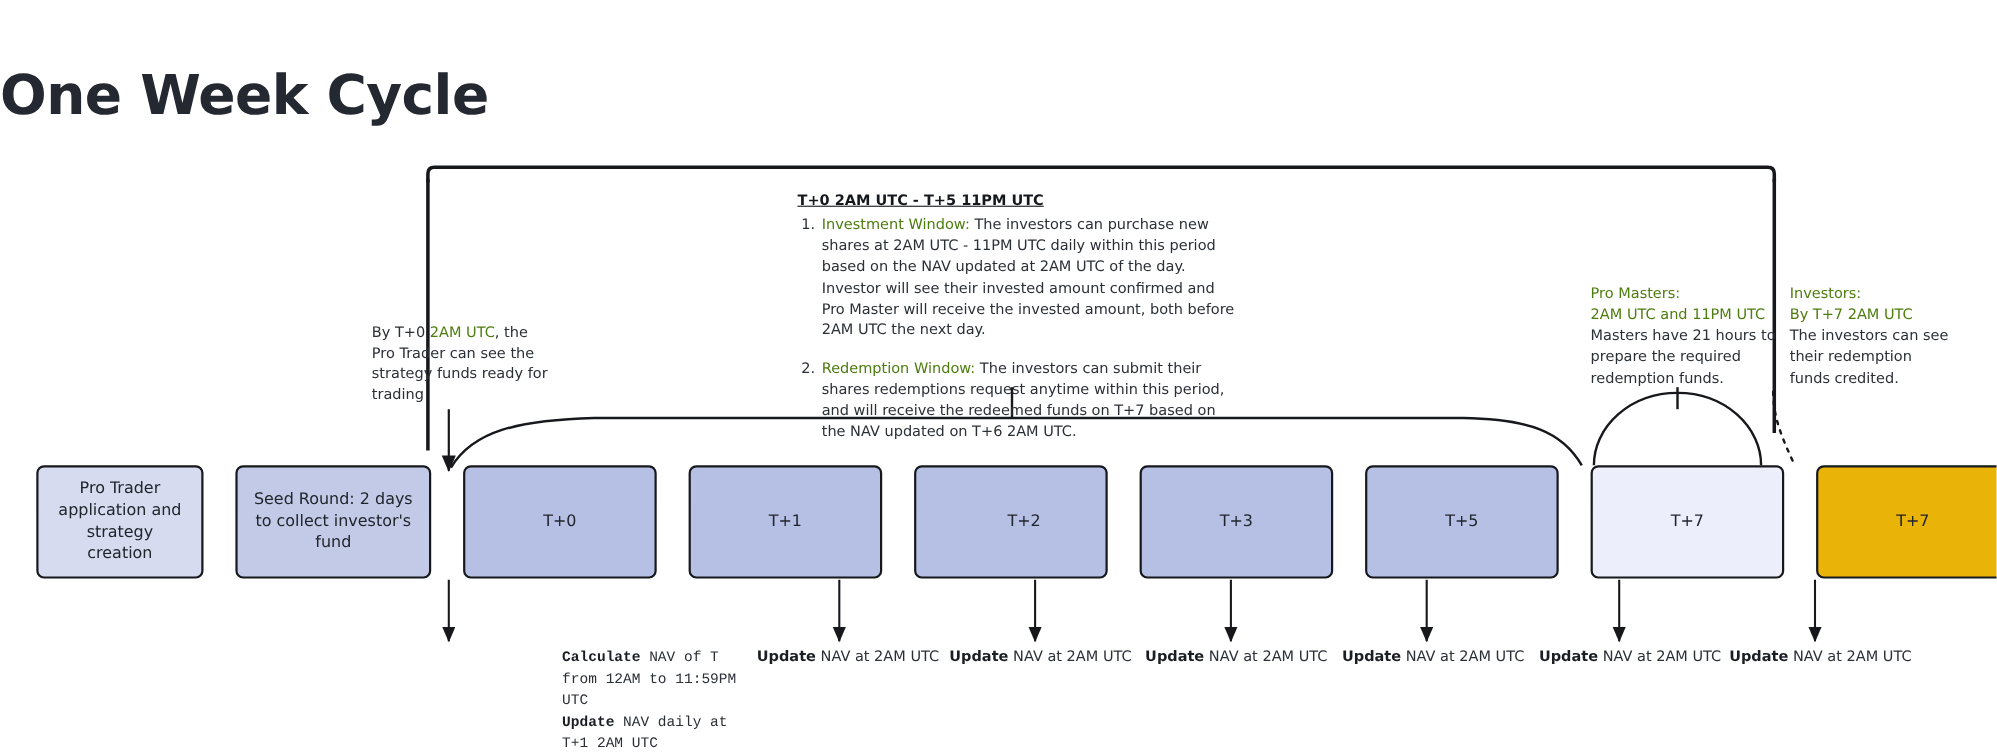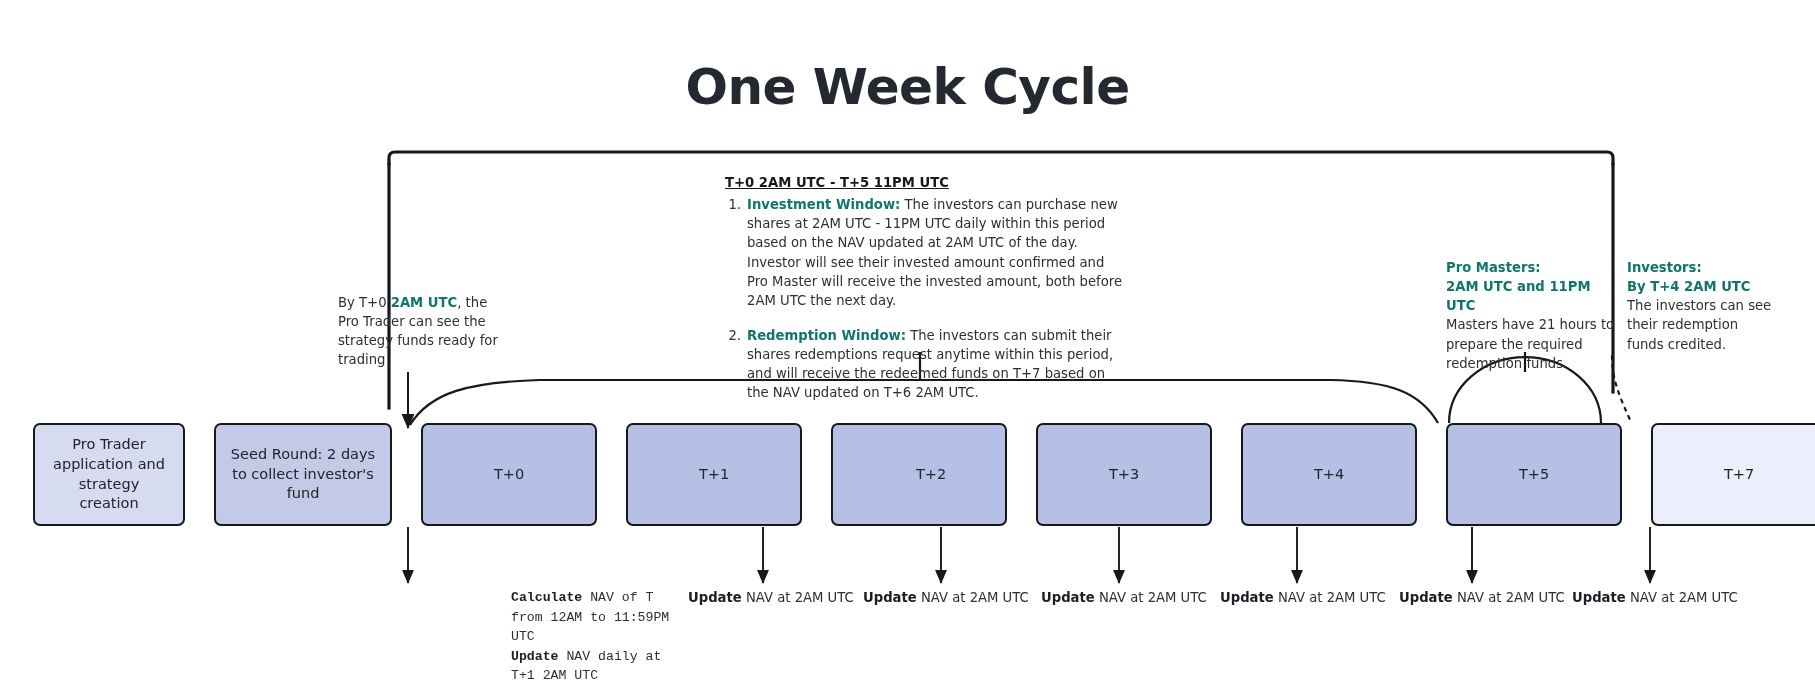--- a/index.html
+++ b/index.html
@@ -13,21 +13,20 @@
     font-family: "DejaVu Sans", "Liberation Sans", sans-serif;
     color: #21252b;
   }
   #canvas { position: absolute; inset: 0; }
 
   
   .title {
     position: absolute;
     left: 0; right: 0;
     top: 58px;
-    text-align: center;
     font-size: 50px;
     font-weight: 700;
     letter-spacing: -0.5px;
     color: #242830;
   }
 
   
   svg.overlay {
     position: absolute;
     left: 0; top: 0;
@@ -61,21 +60,21 @@
   .tl-box:last-child { margin-right: 0; }
   .tl-box.wide-label { font-size: 14.5px; padding: 0 12px; }
 
   
   .ann {
     position: absolute;
     font-size: 13.2px;
     line-height: 1.45;
     color: #2b2f36;
   }
-  .ann b { font-weight: 700; color: #0f766e; }
+  .ann b { font-weight: 400; color: #4d7c0f; }
   .ann .hdr-ul {
     font-weight: 700;
     text-decoration: underline;
     color: #15181d;
     display: block;
     margin-bottom: 3px;
   }
   .ann-list {
     margin: 0; padding: 0;
     list-style: none;
@@ -169,23 +168,20 @@
       <span>T+0</span>
     </div>
     <div class="tl-box" style="width: 176px; background: rgb(182, 191, 228); align-items: center;">
       <span>T+1</span>
     </div>
     <div class="tl-box" style="width: 176px; background: rgb(182, 191, 228); padding-left: 24px;">
       <span>T+2</span>
     </div>
     <div class="tl-box" style="width: 176px; background: rgb(182, 191, 228);">
       <span>T+3</span>
-    </div>
-    <div class="tl-box" style="width: 176px; background: rgb(182, 191, 228);">
-      <span>T+4</span>
     </div>
     <div class="tl-box" style="width: 176px; background: rgb(182, 191, 228);">
       <span>T+5</span>
     </div>
     <div class="tl-box" style="width: 176px; background: rgb(236, 239, 251);">
       <span>T+7</span>
     </div>
     <div class="tl-box" style="width: 176px; background: #eab308;">
       <span>T+7</span>
     </div>
@@ -210,21 +206,21 @@
   </div>
 
   <div class="ann ann-promaster">
     <b>Pro Masters:</b><br>
     <b>2AM UTC and 11PM UTC</b><br>
     <span>Masters have 21 hours to prepare the required redemption funds.</span>
   </div>
 
   <div class="ann ann-investors">
     <b>Investors:</b><br>
-    <b>By T+4 2AM UTC</b><br>
+    <b>By T+7 2AM UTC</b><br>
     <span>The investors can see their redemption funds credited.</span>
   </div>
 
   <div id="nav-labels">
       <div class="nav-label" style="left: 511px; top: 588px; width: 160px; font-family: Liberation Mono, monospace;"><b>Calculate</b><span> NAV of T from 12AM to 11:59PM UTC</span><br><b>Update</b><span> NAV daily at T+1 2AM UTC</span></div>
       <div class="nav-label" style="left: 688px; top: 588px; width: 172px;"><b>Update</b><span> NAV at 2AM UTC</span></div>
       <div class="nav-label" style="left: 863px; top: 588px; width: 172px;"><b>Update</b><span> NAV at 2AM UTC</span></div>
       <div class="nav-label" style="left: 1041px; top: 588px; width: 172px;"><b>Update</b><span> NAV at 2AM UTC</span></div>
       <div class="nav-label" style="left: 1220px; top: 588px; width: 172px;"><b>Update</b><span> NAV at 2AM UTC</span></div>
       <div class="nav-label" style="left: 1399px; top: 588px; width: 172px;"><b>Update</b><span> NAV at 2AM UTC</span></div>

